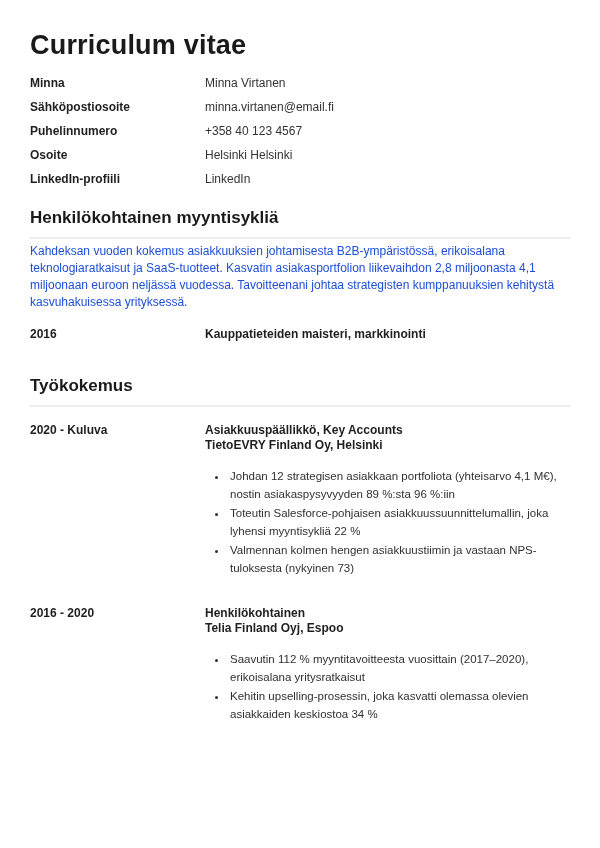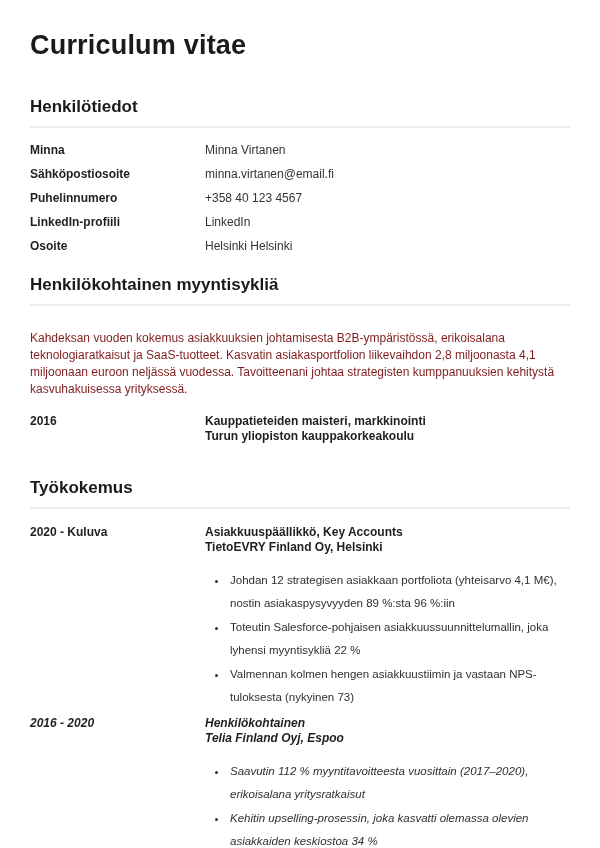--- a/index.html
+++ b/index.html
@@ -42,93 +42,91 @@
     grid-template-columns: 175px 1fr;
     margin-bottom: 11px;
     font-size: 12px;
     line-height: 13px;
   }
   .info-label { font-weight: bold; color: #1f1f1f; }
   .info-value { color: #333333; }
   .info-value a { color: #333333; text-decoration: none; }
 
   .summary-text {
-    margin-top: 24px;
+    margin-top: 4px;
     font-size: 12px;
     line-height: 17px;
-    color: #7f1d1d;
+    color: #1d4ed8;
   }
 
   .entry {
     display: grid;
     grid-template-columns: 175px 1fr;
     margin-top: 16px;
     font-size: 12px;
     line-height: 15px;
   }
-  .entry + .entry { margin-top: 6px; font-style: italic; }
+  .entry + .entry { margin-top: 28px; }
   .entry-period { font-weight: bold; color: #1f1f1f; }
   .entry-title, .entry-subtitle { font-weight: bold; color: #1f1f1f; }
   .entry-bullets {
     margin: 14px 0 0 0;
     padding-left: 23px;
     list-style: disc;
     color: #303030;
   }
   .entry-bullets li {
     font-size: 11.5px;
-    line-height: 23px;
+    line-height: 18px;
     margin-bottom: 1px;
     padding-left: 2px;
   }
 </style>
 </head>
 <body>
 
 <div class="page">
 
   <h1 class="doc-title">Curriculum vitae</h1>
 
   <section class="sec-personal">
-    <h2 class="sec-heading">Henkilötiedot</h2>
     <div class="info-rows">
       <div class="info-row">
         <div class="info-label">Minna</div>
         <div class="info-value">Minna Virtanen</div>
       </div>
       <div class="info-row">
         <div class="info-label">Sähköpostiosoite</div>
         <div class="info-value">minna.virtanen@email.fi</div>
       </div>
       <div class="info-row">
         <div class="info-label">Puhelinnumero</div>
         <div class="info-value">+358 40 123 4567</div>
       </div>
       <div class="info-row">
+        <div class="info-label">Osoite</div>
+        <div class="info-value">Helsinki Helsinki</div>
+      </div>
+      <div class="info-row">
         <div class="info-label">LinkedIn-profiili</div>
         <div class="info-value"><a href="#">LinkedIn</a></div>
-      </div>
-      <div class="info-row">
-        <div class="info-label">Osoite</div>
-        <div class="info-value">Helsinki Helsinki</div>
       </div>
     </div>
   </section>
 
   <section class="sec-summary">
     <h2 class="sec-heading">Henkilökohtainen myyntisykliä</h2>
     <p class="summary-text">Kahdeksan vuoden kokemus asiakkuuksien johtamisesta B2B-ympäristössä, erikoisalana teknologiaratkaisut ja SaaS-tuotteet. Kasvatin asiakasportfolion liikevaihdon 2,8 miljoonasta 4,1 miljoonaan euroon neljässä vuodessa. Tavoitteenani johtaa strategisten kumppanuuksien kehitystä kasvuhakuisessa yrityksessä.</p>
   </section>
 
   <section class="sec-education">
     <div class="entry">
       <div class="entry-period">2016</div>
       <div>
         <div class="entry-title">Kauppatieteiden maisteri, markkinointi</div>
-        <div class="entry-subtitle">Turun yliopiston kauppakorkeakoulu</div>
       </div>
     </div>
   </section>
 
   <section class="sec-experience">
     <h2 class="sec-heading">Työkokemus</h2>
 
     <div class="entry">
       <div class="entry-period">2020 - Kuluva</div>
       <div>

